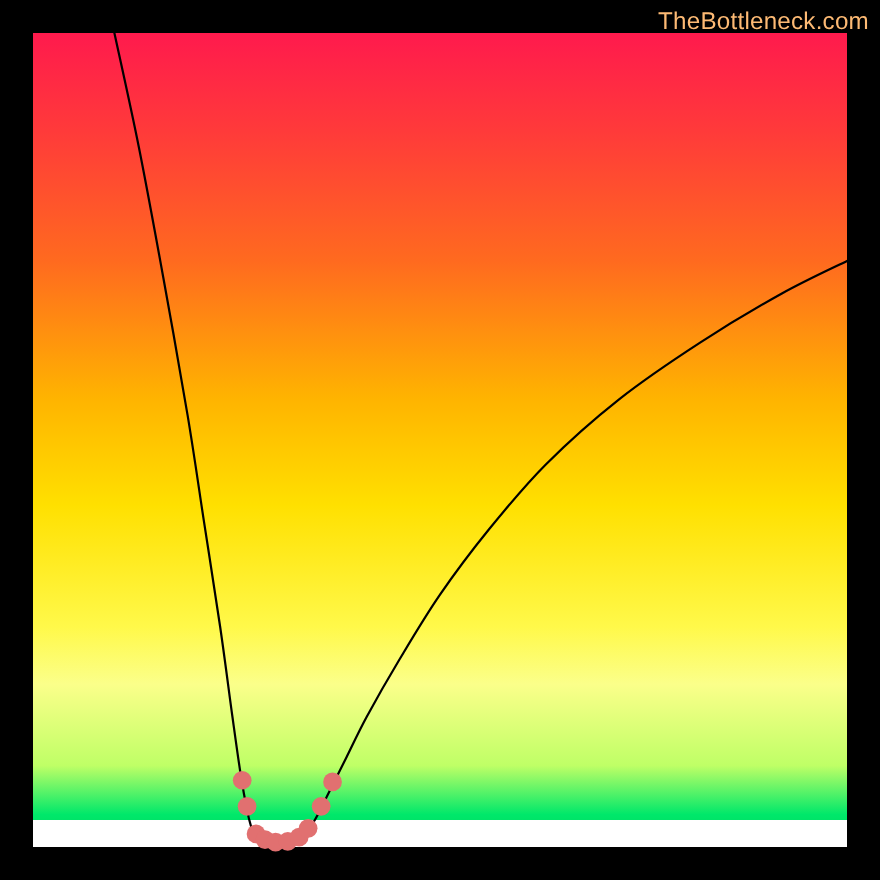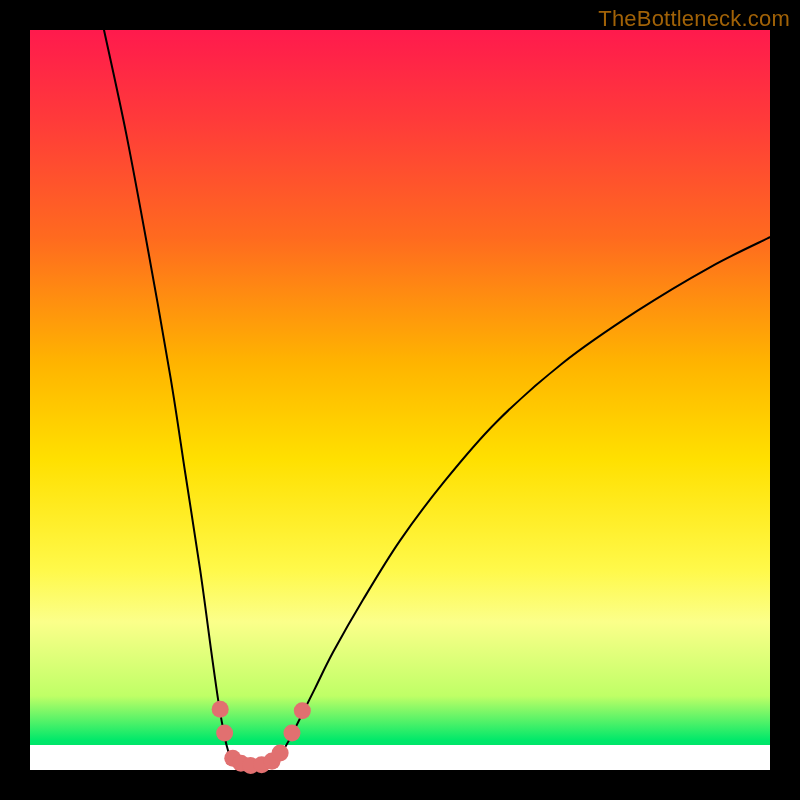--- a/index.html
+++ b/index.html
@@ -42,21 +42,21 @@
         #fbff8a 80%,
         #bfff66 90%,
         #00e86a 96%,
         #00d060 100%
       );
   }
   .watermark {
     position: absolute;
     top: 6px;
     right: 10px;
-    color: #a16207;
+    color: #fdba74;
     font-size: 22px;
     letter-spacing: 0.2px;
     user-select: none;
   }
   svg.curve {
     position: absolute;
     left: 30px;
     top: 30px;
     width: 740px;
     height: 740px;

